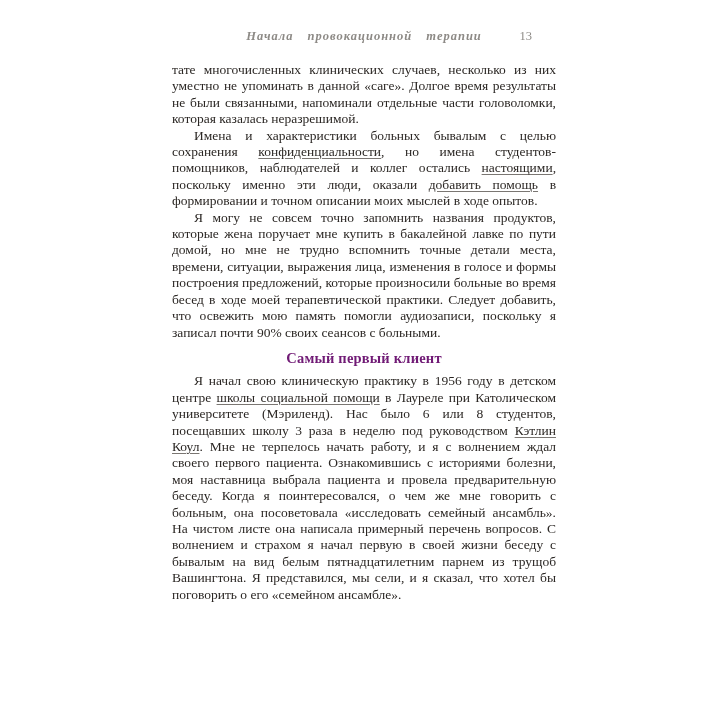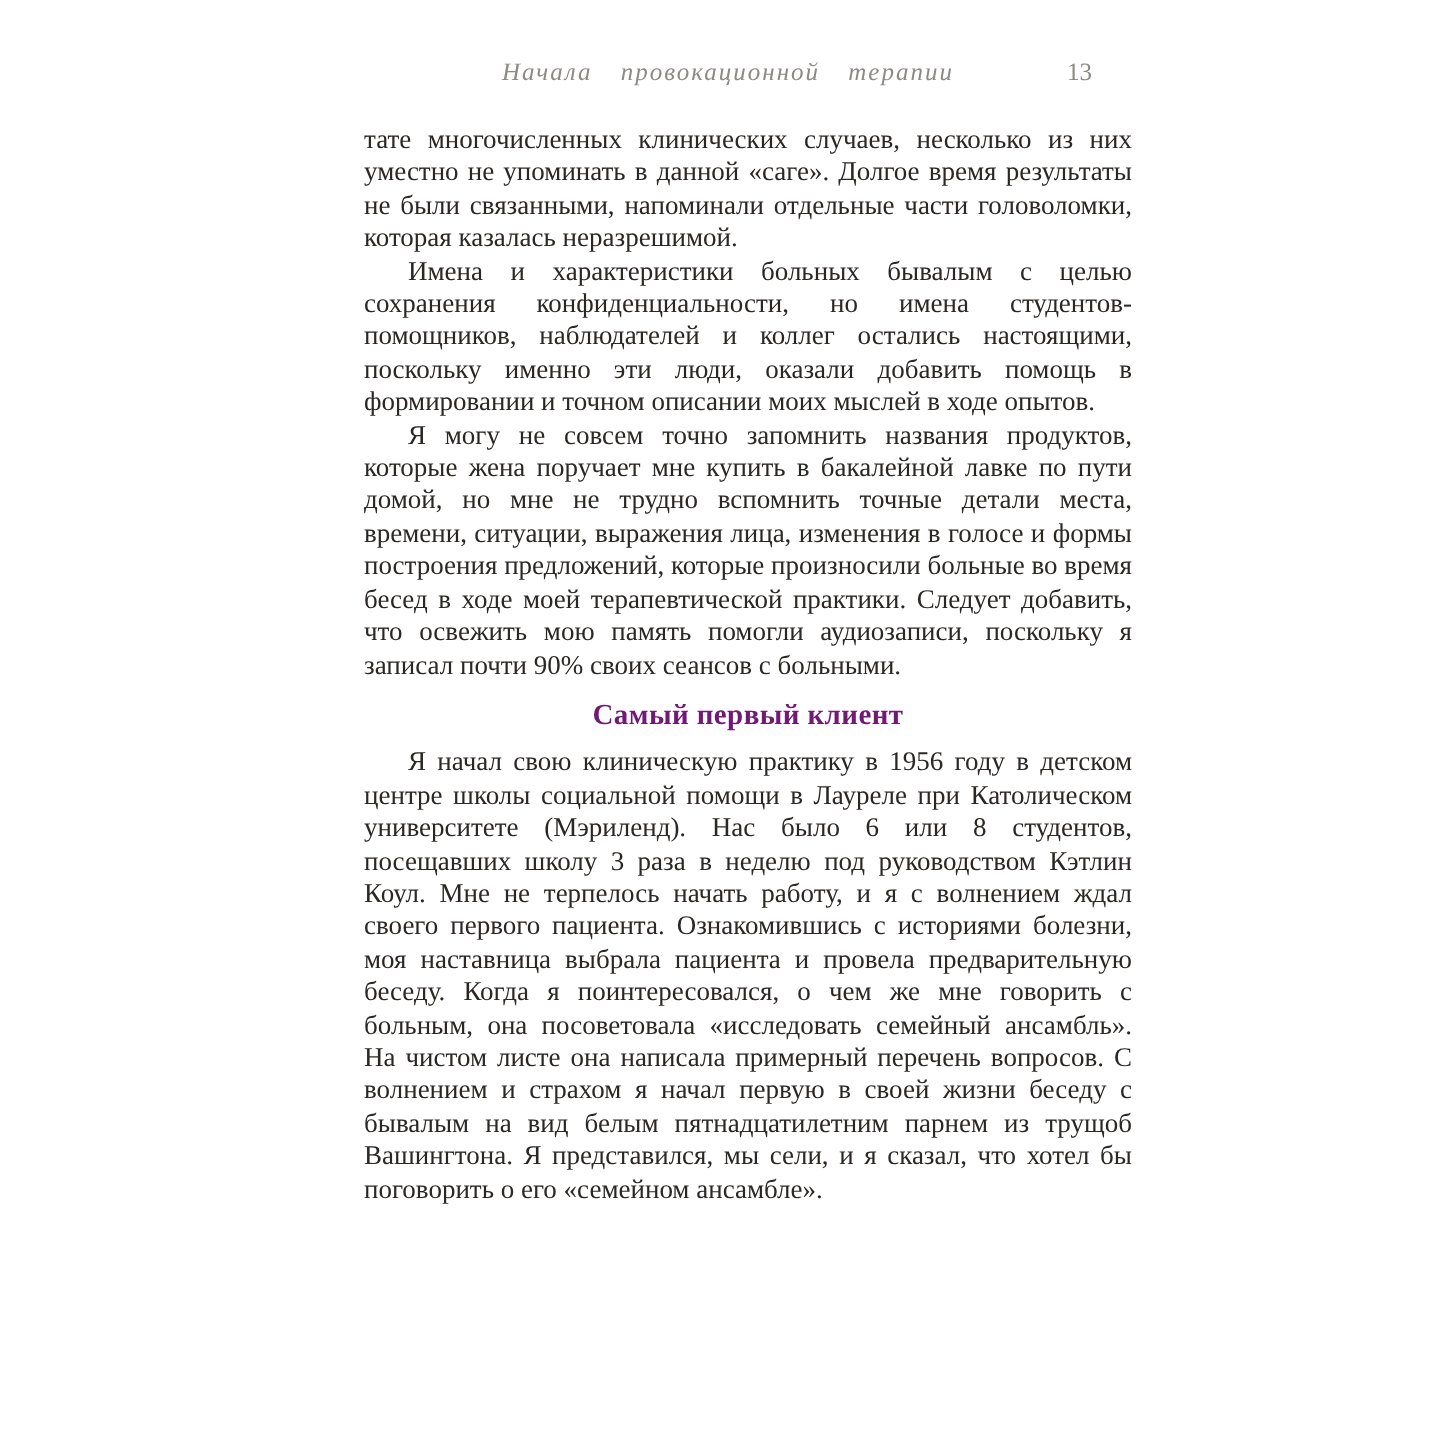--- a/index.html
+++ b/index.html
@@ -27,57 +27,58 @@
     height: 18px;
   }
   .running-title {
     display: block;
     text-align: center;
     font-style: italic;
     font-size: 12.5px;
     color: #8d8a86;
     letter-spacing: 1px;
     word-spacing: 10px;
+    font-weight: bold;
   }
   .page-number {
     position: absolute;
-    right: 10px;
+    right: 24px;
     top: 0;
     font-size: 12.5px;
     color: #8d8a86;
   }
   .body {
     position: absolute;
     top: 62px;
     left: 172px;
     width: 384px;
     color: #2b2724;
     font-size: 13.5px;
     line-height: 16.4px;
     text-align: justify;
     hyphens: auto;
-    margin-left: 10px;
   }
   .body p {
     margin: 0;
     text-indent: 22px;
   }
   .body p.no-indent {
     text-indent: 0;
   }
   .body h2.section {
     margin: 9px 0 7px 0;
     text-align: center;
     text-indent: 0;
     font-size: 14.5px;
     font-weight: bold;
     color: #701a75;
     letter-spacing: 0.2px;
   }
   .u {
+    text-decoration: underline;
     text-decoration-color: #7a7672;
     text-underline-offset: 2px;
   }
 </style>
 </head>
 <body>
 
 <div class="page">
   <div class="header">
     <span class="running-title">Начала провокационной терапии</span>

